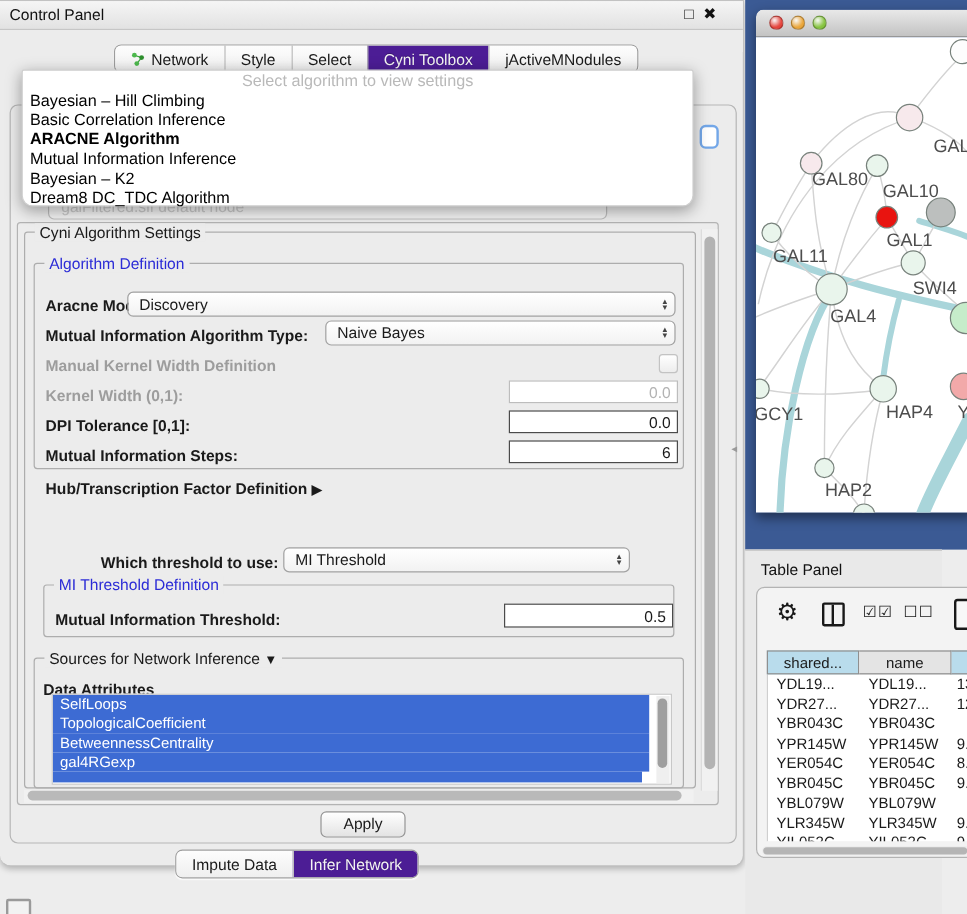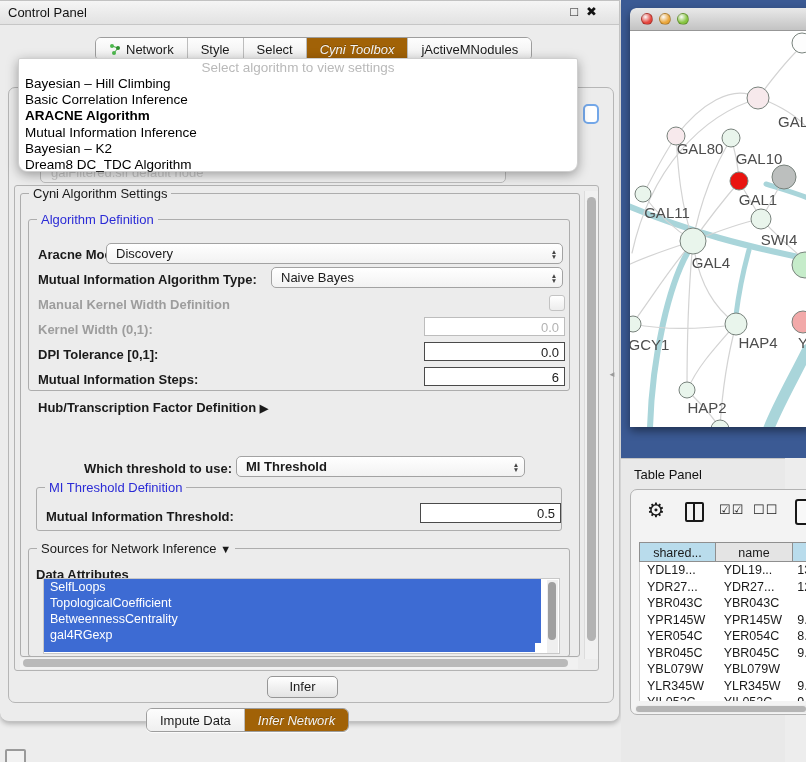--- a/index.html
+++ b/index.html
@@ -14,21 +14,21 @@
                background:linear-gradient(#f5f5f5,#e2e2e2);border-bottom:1px solid #c6c6c6;}
   .cp-title{position:absolute;left:8px;top:4px;font-size:13px;color:#111;}
   .cp-btns{position:absolute;right:14px;top:3px;font-size:13px;color:#111;letter-spacing:8px;}
   .cp-btns span{cursor:default;}
   
   .tabbar{display:flex;border:1px solid #9d9d9d;border-radius:6px;overflow:hidden;
           background:#f6f6f6;height:22px;box-shadow:0 1px 1px rgba(255,255,255,.8);}
   .seg{display:flex;align-items:center;padding:0 13px;font-size:13px;
        background:linear-gradient(#fdfdfd,#efefef);border-left:1px solid #bdbdbd;white-space:nowrap;cursor:default;}
   .seg:first-child{border-left:none;}
-  .seg.sel{background:#a16207;color:#f4f4f4;text-shadow:0 -1px 0 rgba(0,0,0,.25);font-style:italic;}
+  .seg.sel{background:#4c1d95;color:#f4f4f4;text-shadow:0 -1px 0 rgba(0,0,0,.25);}
   .seg .net-ic{margin-right:5px;display:inline-block;}
   
   .outer-panel{left:8px;top:86px;width:604px;height:614px;border:1px solid #b6b6b6;
                border-radius:7px;background:#ececec;}
   
   .popup{left:18px;top:57px;width:560px;height:114px;background:#ffffff;z-index:10;
          border:1px solid #cfcfcf;border-radius:2px 2px 9px 9px;box-shadow:0 3px 12px rgba(0,0,0,.35);
          box-sizing:border-box;padding-top:1px;}
   .popup .ph{text-align:center;color:#b9b9b9;font-size:13.5px;height:16px;line-height:16px;}
   .popup .opt{font-size:13.5px;height:16.2px;line-height:16.2px;padding-left:6px;color:#000;}
@@ -182,21 +182,21 @@
   <div class="abs tfield en" style="left:424px;top:341px;width:141px;">0.0</div>
   <span class="abs lbl" style="left:38px;top:371px;">Mutual Information Steps:</span>
   <div class="abs tfield en" style="left:424px;top:366px;width:141px;">6</div>
 
   <span class="abs lbl" style="left:38px;top:399px;">
     <span>Hub/Transcription Factor Definition</span>
     <span class="tri">▶</span>
   </span>
 
   <span class="abs lbl" style="left:84px;top:460px;">Which threshold to use:</span>
-  <div class="combo" style="left:236px;top:455px;width:289px;font-weight:bold;">
+  <div class="combo" style="left:236px;top:455px;width:289px;">
     <span class="cval">MI Threshold</span>
     <span class="spin">
         <span>▲</span>
         <span>▼</span>
       </span>
   </div>
   <div class="group" style="left:36px;top:486px;width:524px;height:42px;">
     <span class="legend blue">MI Threshold Definition</span>
   </div>
   <span class="abs lbl" style="left:46px;top:508px;">Mutual Information Threshold:</span>
@@ -220,21 +220,21 @@
       <div class="attr-pad"></div>
     </div>
 
   <div class="vscroll" style="left:584px;top:190px;">
       <div class="vthumb"></div>
     </div>
   <div class="hscroll" style="left:20px;top:657px;width:558px;height:11px;">
     <div class="hthumb" style="left:3px;top:1px;width:545px;height:8px;"></div>
   </div>
 
-  <div class="abs apply-btn">Infer</div>
+  <div class="abs apply-btn">Apply</div>
 
   <div class="abs tabbar" style="left:146px;top:707px;" id="bottom-tabbar">
       <span class="seg">
         <span>Impute Data</span>
       </span>
       <span class="seg sel">
         <span>Infer Network</span>
       </span>
     </div>
 

